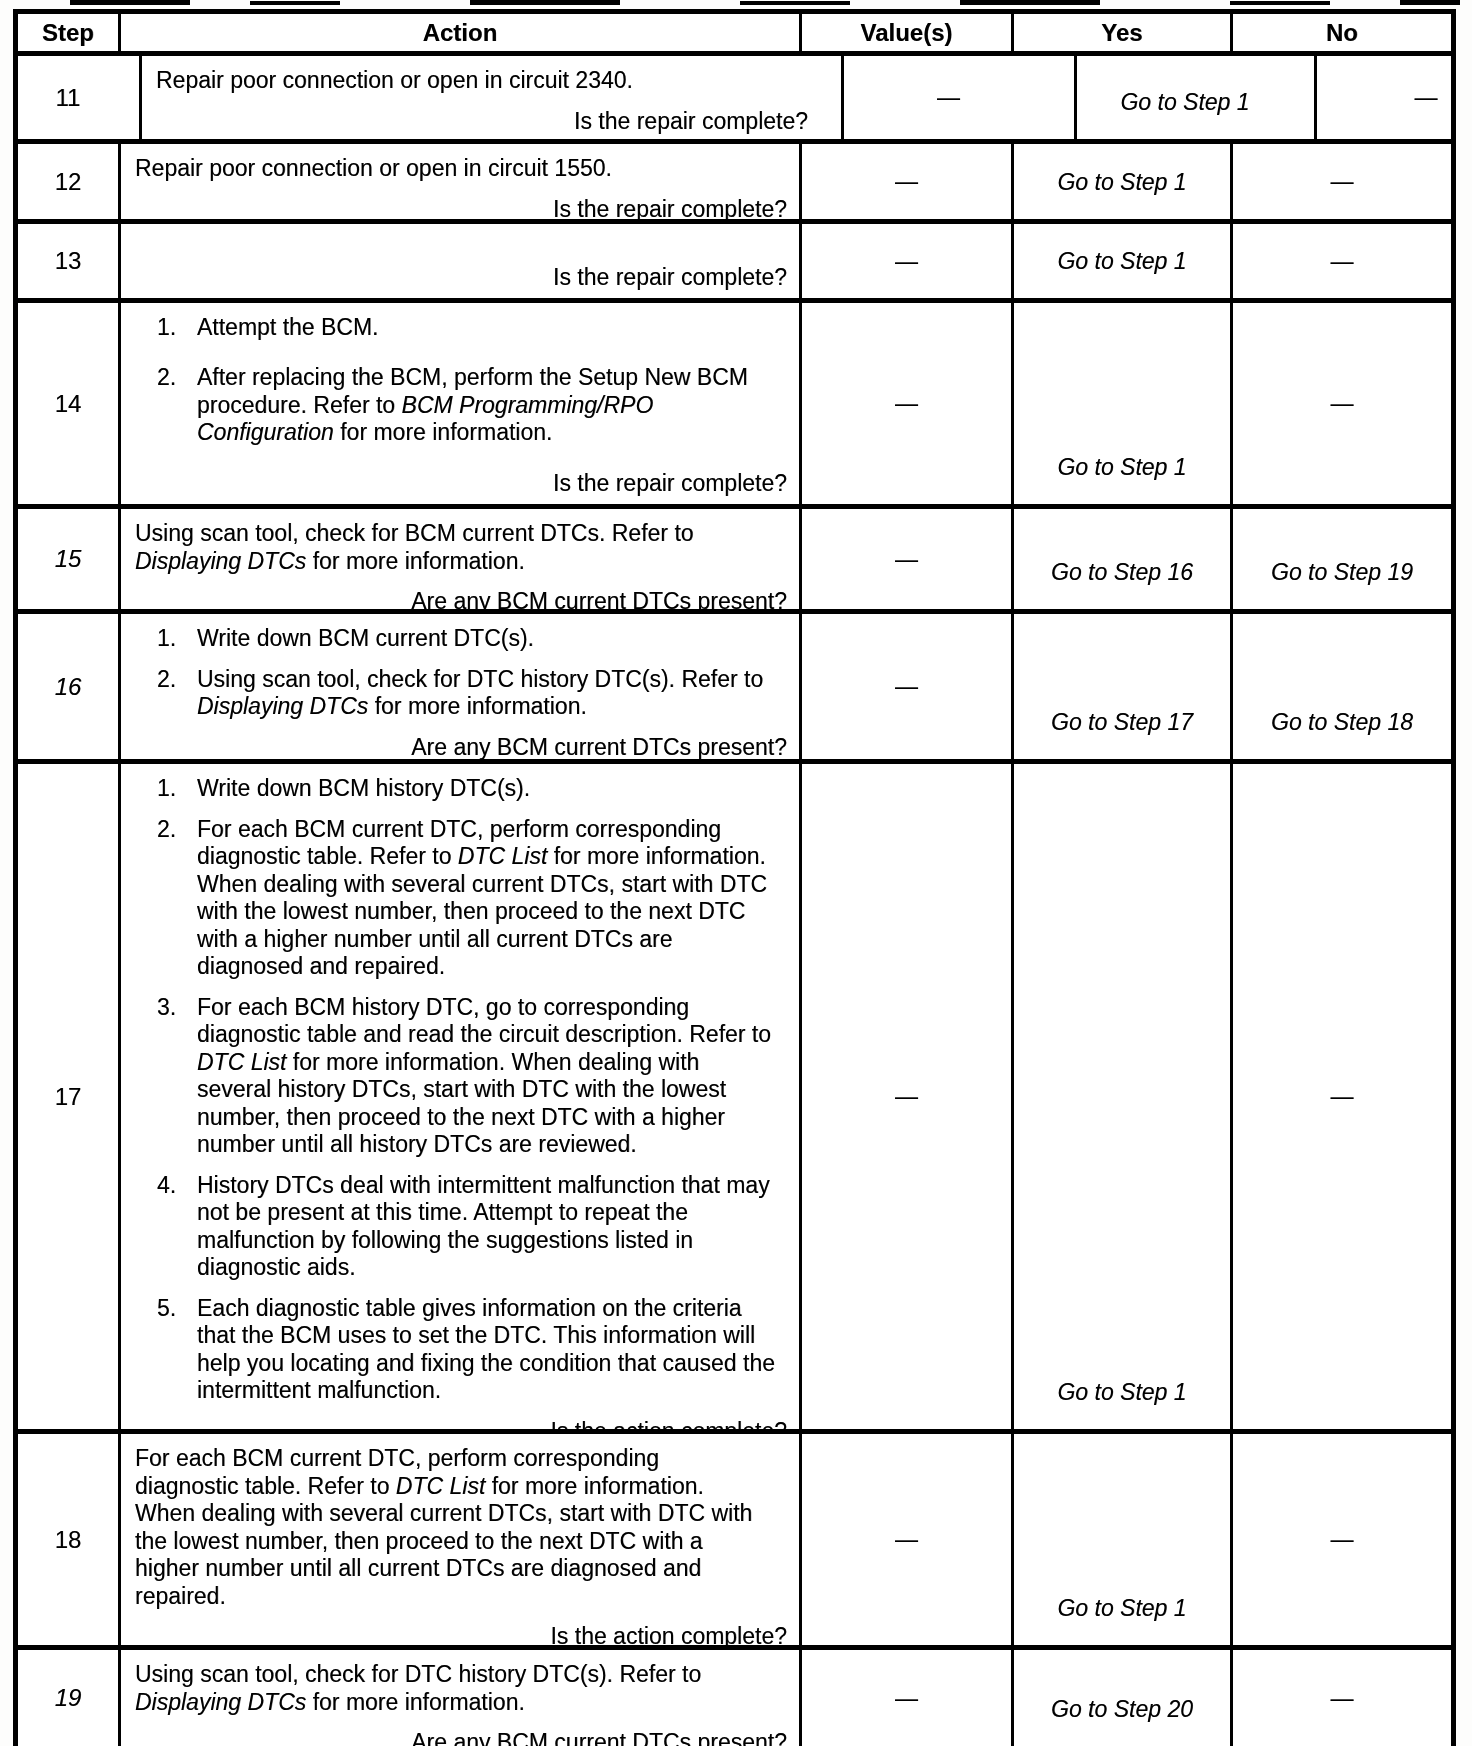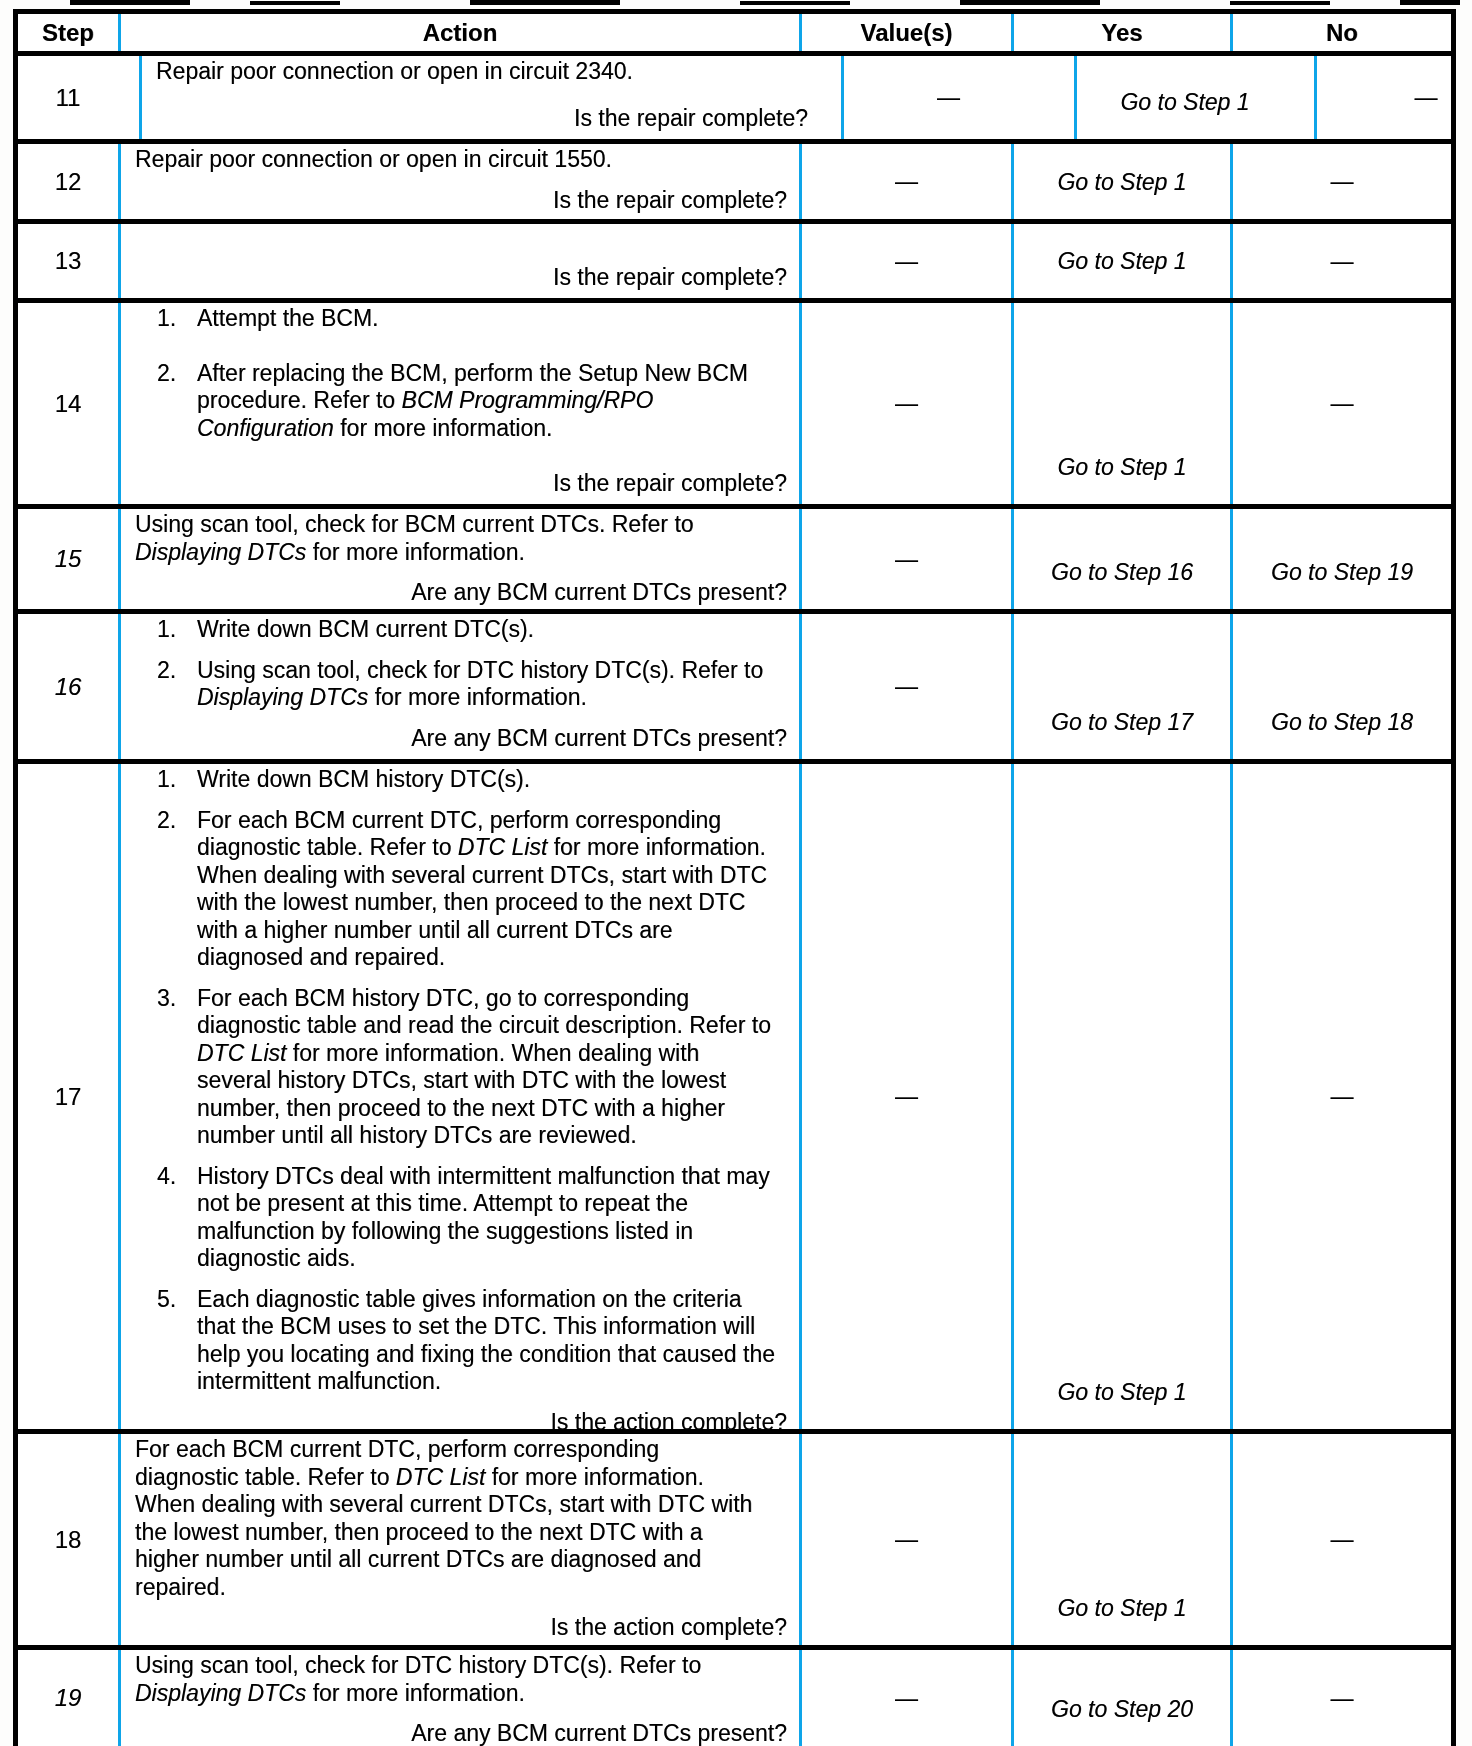--- a/index.html
+++ b/index.html
@@ -25,41 +25,41 @@
     background:#fff;
   }
   .row{
     display:grid;
     grid-template-columns:100px 681px 212px 219px 221px;
     box-sizing:border-box;
   }
   .row.body{border-top:5px solid #000;}
   .cell{
     box-sizing:border-box;
-    border-left:3px solid #0ea5e9;
+    border-left:3px solid #000000;
     overflow:hidden;
     position:relative;
   }
   .cell:first-child{border-left:none;}
 
   .hrow{height:37px;}
   .hcell{
     display:flex;align-items:center;justify-content:center;
     font-size:24px;font-weight:bold;
   }
 
   .step-cell{
     display:flex;align-items:center;justify-content:center;
     font-size:24px;
   }
   .step-cell.it{}
 
   .action-cell{
     display:flex;flex-direction:column;
-    padding:2px 12px 7px 14px;
+    padding:11px 12px 7px 14px;
     font-size:23px;line-height:27.5px;
   }
   .action-cell.spread{justify-content:space-between;}
   .para{max-width:630px;margin:0 0 13px 0;}
   .item{display:flex;padding-left:22px;margin:0 0 13px 0;}
   .item .num{width:40px;flex:none;}
   .item .txt{flex:1;max-width:578px;}
   .question{margin-top:auto;text-align:right;}
   .spread .question{margin-top:0;}
   .it{font-style:italic;}

